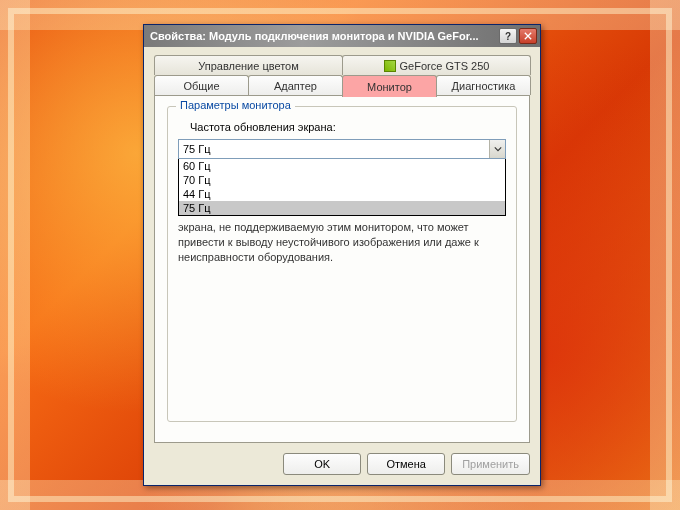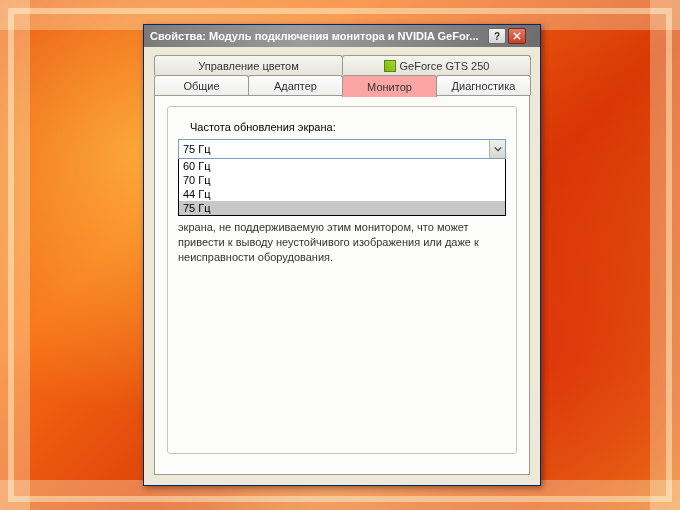--- a/index.html
+++ b/index.html
@@ -36,21 +36,21 @@
     width: 398px; height: 462px;
     background: #ece9d8;
     border: 1px solid #0a246a;
     box-shadow: 2px 2px 6px rgba(0,0,0,0.4);
     display: flex; flex-direction: column;
   }
   .titlebar {
     height: 22px;
     background: linear-gradient(90deg, #7a7a7a 0%, #9c9c9c 40%, #6e6e6e 100%);
     display: flex; align-items: center;
-    padding: 0 14px 0 6px;
+    padding: 0 3px 0 6px;
     color: #fff; font-weight: bold; font-size: 11px;
   }
   .titlebar .title-text { flex: 1; white-space: nowrap; overflow: hidden; text-overflow: ellipsis; }
   .help-btn, .close-btn {
     width: 18px; height: 16px; margin-left: 2px;
     background: linear-gradient(#f5f5f5,#d4d4d4);
     border: 1px solid #6b6b6b; border-radius: 2px;
     display: flex; align-items: center; justify-content: center;
     color: #333; font-size: 10px; font-weight: bold;
     cursor: default;
@@ -213,20 +213,21 @@
         </div>
       <div class="tab">
           <span>Диагностика</span>
         </div>
     </div>
 
     <div class="panel">
 
 
       <div class="group param-group">
+        <div class="group-title">Параметры монитора</div>
         <div class="freq-label">Частота обновления экрана:</div>
 
         <div class="combo">
           <div class="combo-text">75 Гц</div>
           <div class="combo-arrow">
             <svg viewBox="0 0 10 6">
                 <path d="M1 1 L5 5 L9 1" fill="none" stroke="#333" stroke-width="1.4"></path>
               </svg>
           </div>
         </div>
@@ -236,14 +237,19 @@
           <div class="opt">70 Гц</div>
           <div class="opt">44 Гц</div>
           <div class="opt sel">75 Гц</div>
         </div>
 
         <div class="hidden-text">экрана, не поддерживаемую этим монитором, что может привести к выводу неустойчивого изображения или даже к неисправности оборудования.</div>
       </div>
 
     </div>
 
+    <div class="bottom-buttons">
+      <button class="btn">OK</button>
+      <button class="btn">Отмена</button>
+      <button class="btn" disabled="">Применить</button>
+    </div>
   </div>
 </div>
 
 </body></html>

